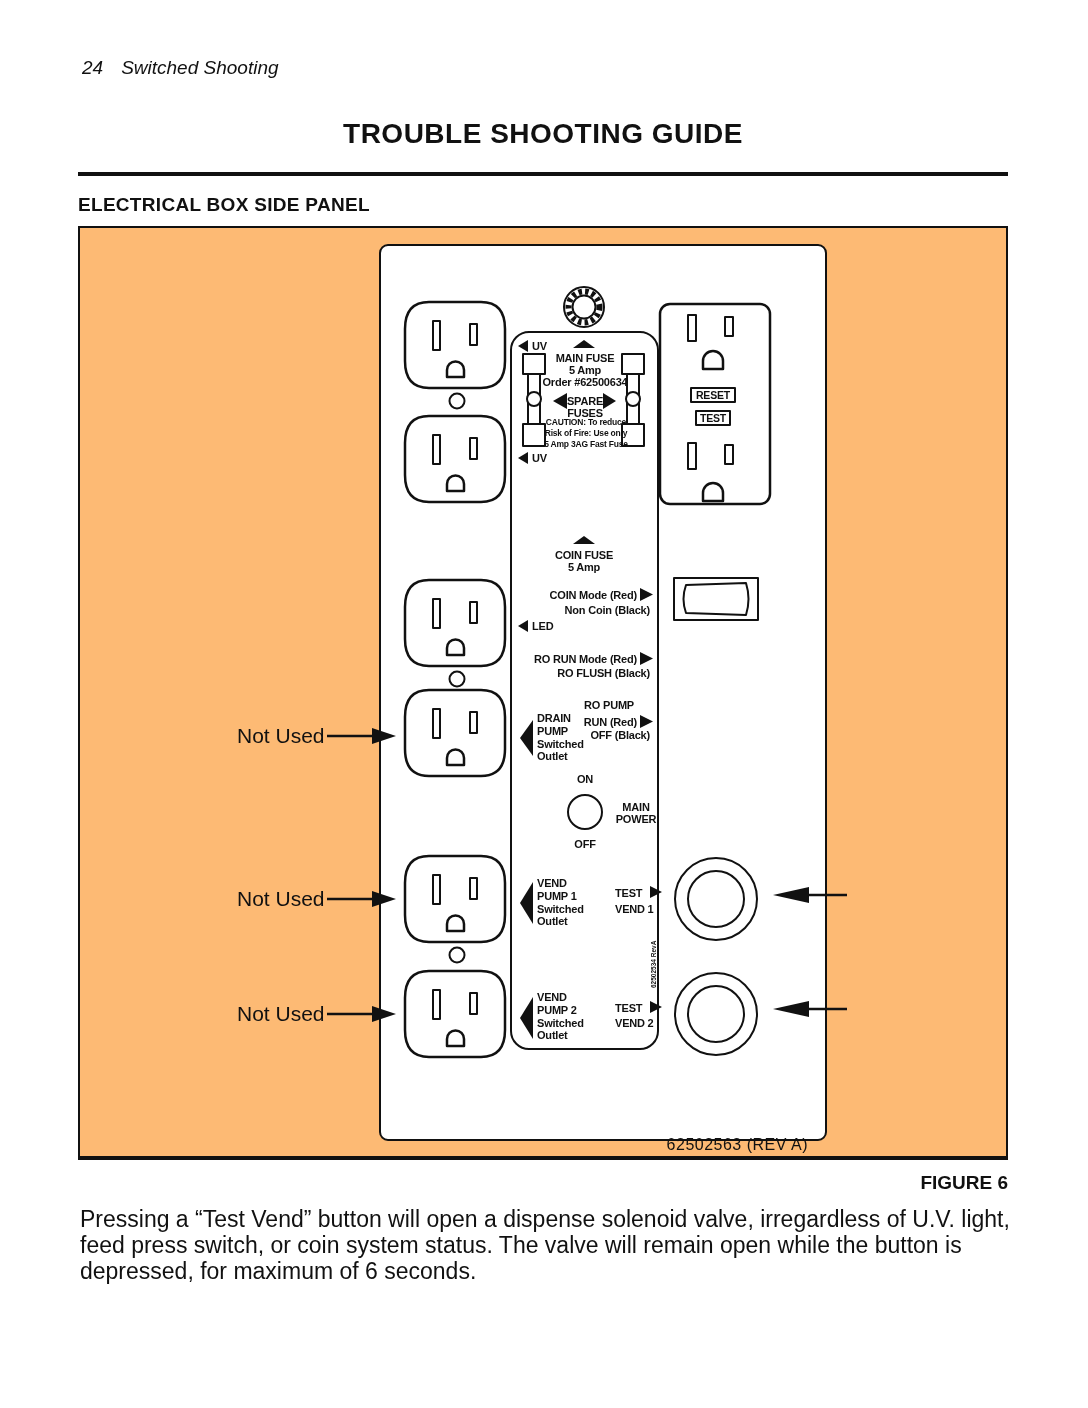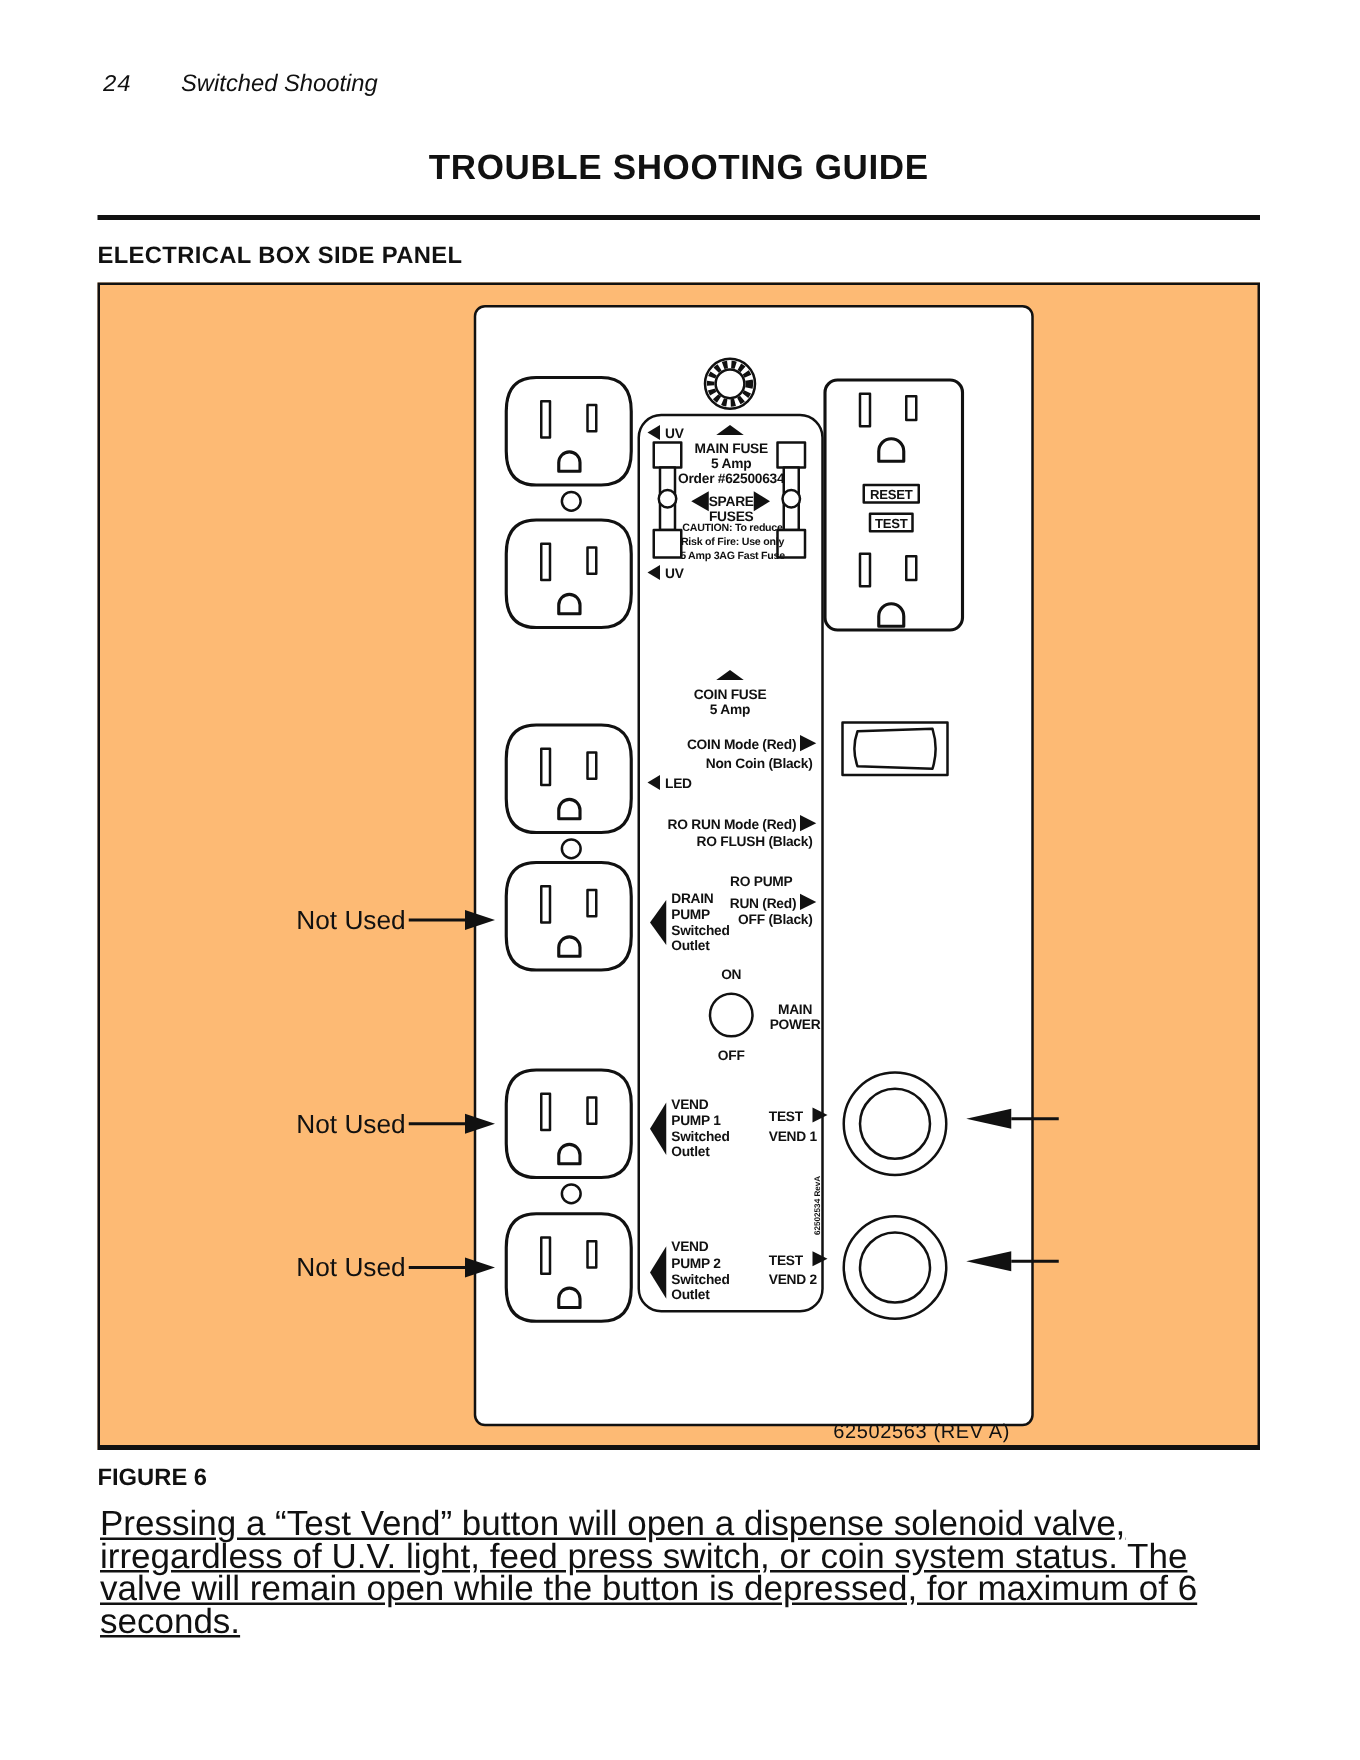--- a/index.html
+++ b/index.html
@@ -2,32 +2,32 @@
 <html><head>
 <meta charset="utf-8">
 <style>
   html,body{margin:0;padding:0;background:#e8e8e8;}
   .page{
     position:relative;width:1088px;height:1408px;margin:0 auto;
     background:#ffffff;color:#111;
     font-family:"Liberation Sans",sans-serif;overflow:hidden;
   }
   .hdr{position:absolute;left:82px;top:57px;font-style:italic;font-size:19px;}
-  .hdr .num{margin-right:40px;font-family:Liberation Mono, monospace;}
+  .hdr .num{margin-right:18px;}
   .title{position:absolute;left:78px;top:118px;width:930px;text-align:center;
          font-weight:bold;font-size:28px;letter-spacing:0.5px;}
   .rule{position:absolute;left:78px;top:172px;width:930px;height:4px;background:#111;}
   .subtitle{position:absolute;left:78px;top:194px;width:930px;
             font-weight:bold;font-size:19px;letter-spacing:0.3px;}
   .frame{position:absolute;left:78px;top:226px;width:926px;height:928px;
          border:2px solid #111;border-bottom-width:4px;background:#fdba74;}
-  .figcap{position:absolute;left:78px;top:1172px;width:930px;text-align:left;
+  .figcap{position:absolute;left:78px;top:1172px;width:930px;text-align:right;
           font-weight:bold;font-size:19px;}
   .bodytext{position:absolute;left:80px;top:1206px;width:930px;
-            font-size:28px;line-height:26px;text-decoration:underline;}
+            font-size:23px;line-height:26px;}
   
   svg{display:block;}
   svg .ol{fill:#fff;stroke:#111;stroke-width:2.5;stroke-linejoin:round;}
   svg .ol2{fill:#fff;stroke:#111;stroke-width:2;stroke-linejoin:round;}
   svg .ln{stroke:#111;stroke-width:2.5;fill:none;}
   svg .tri{fill:#111;stroke:none;}
   svg text{fill:#111;stroke:none;font-family:"Liberation Sans",sans-serif;}
   svg .lbl{font-weight:bold;font-size:11px;letter-spacing:-0.2px;}
   svg .lbl-sm{font-weight:bold;font-size:8.5px;letter-spacing:-0.2px;}
   svg .lbl-btn{font-weight:bold;font-size:10.5px;letter-spacing:-0.2px;}

